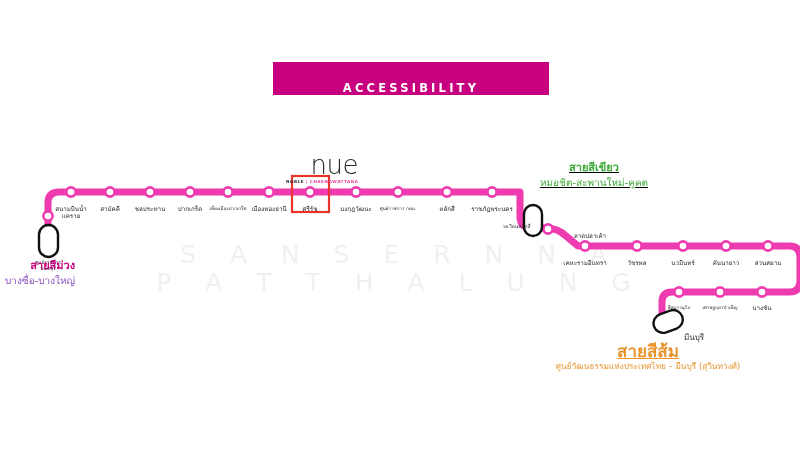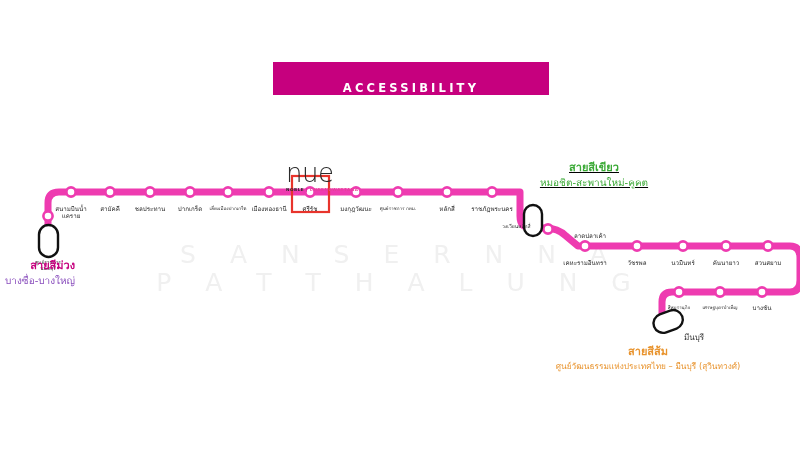--- a/index.html
+++ b/index.html
@@ -60,21 +60,21 @@
     position: absolute;
     color: #1f1f1f;
     font-size: 4.8px;
     line-height: 5.8px;
     text-align: center;
     white-space: pre-line;
     transform: translateX(-50%);
   }
 
   
-  .nue-logo { position: absolute; left: 286px; top: 160px; width: 72px; text-align: left; }
+  .nue-logo { position: absolute; left: 286px; top: 152px; width: 72px; text-align: right; }
   .nue-word {
     font-family: "DejaVu Sans", "Liberation Sans", sans-serif;
     font-size: 26px;
     letter-spacing: -0.5px;
     color: #2b2b2b;
     line-height: 26px;
     font-weight: 300;
   }
   .nue-sub { margin-top: 1px; font-size: 4.1px; letter-spacing: 0.55px; white-space: nowrap; }
   .nue-sub .noble { color: #2b2b2b; font-weight: bold; }
@@ -88,21 +88,21 @@
 
   .anno-purple { left: 5px; top: 258px; text-align: left; }
   .anno-purple .ttl { color: #c6007e; text-align: right; }
   .anno-purple .sub { color: #8a4fbd; }
 
   .anno-green { left: 505px; top: 160px; width: 178px; text-decoration: underline; }
   .anno-green .ttl { color: #3aa935; }
   .anno-green .sub { color: #3aa935; }
 
   .anno-orange { left: 498px; top: 344px; width: 300px; }
-  .anno-orange .ttl { color: #e8922b; font-size: 11px; }
+  .anno-orange .ttl { color: #e8922b; font-size: 17px; text-decoration: underline; }
   .anno-orange .sub { color: #e8922b; font-size: 8.3px; }
 
   
   .oval-label {
     position: absolute;
     font-size: 5px;
     color: #1f1f1f;
     white-space: nowrap;
   }
   .oval-label.big { font-size: 8px; color: #1f1f1f; }

